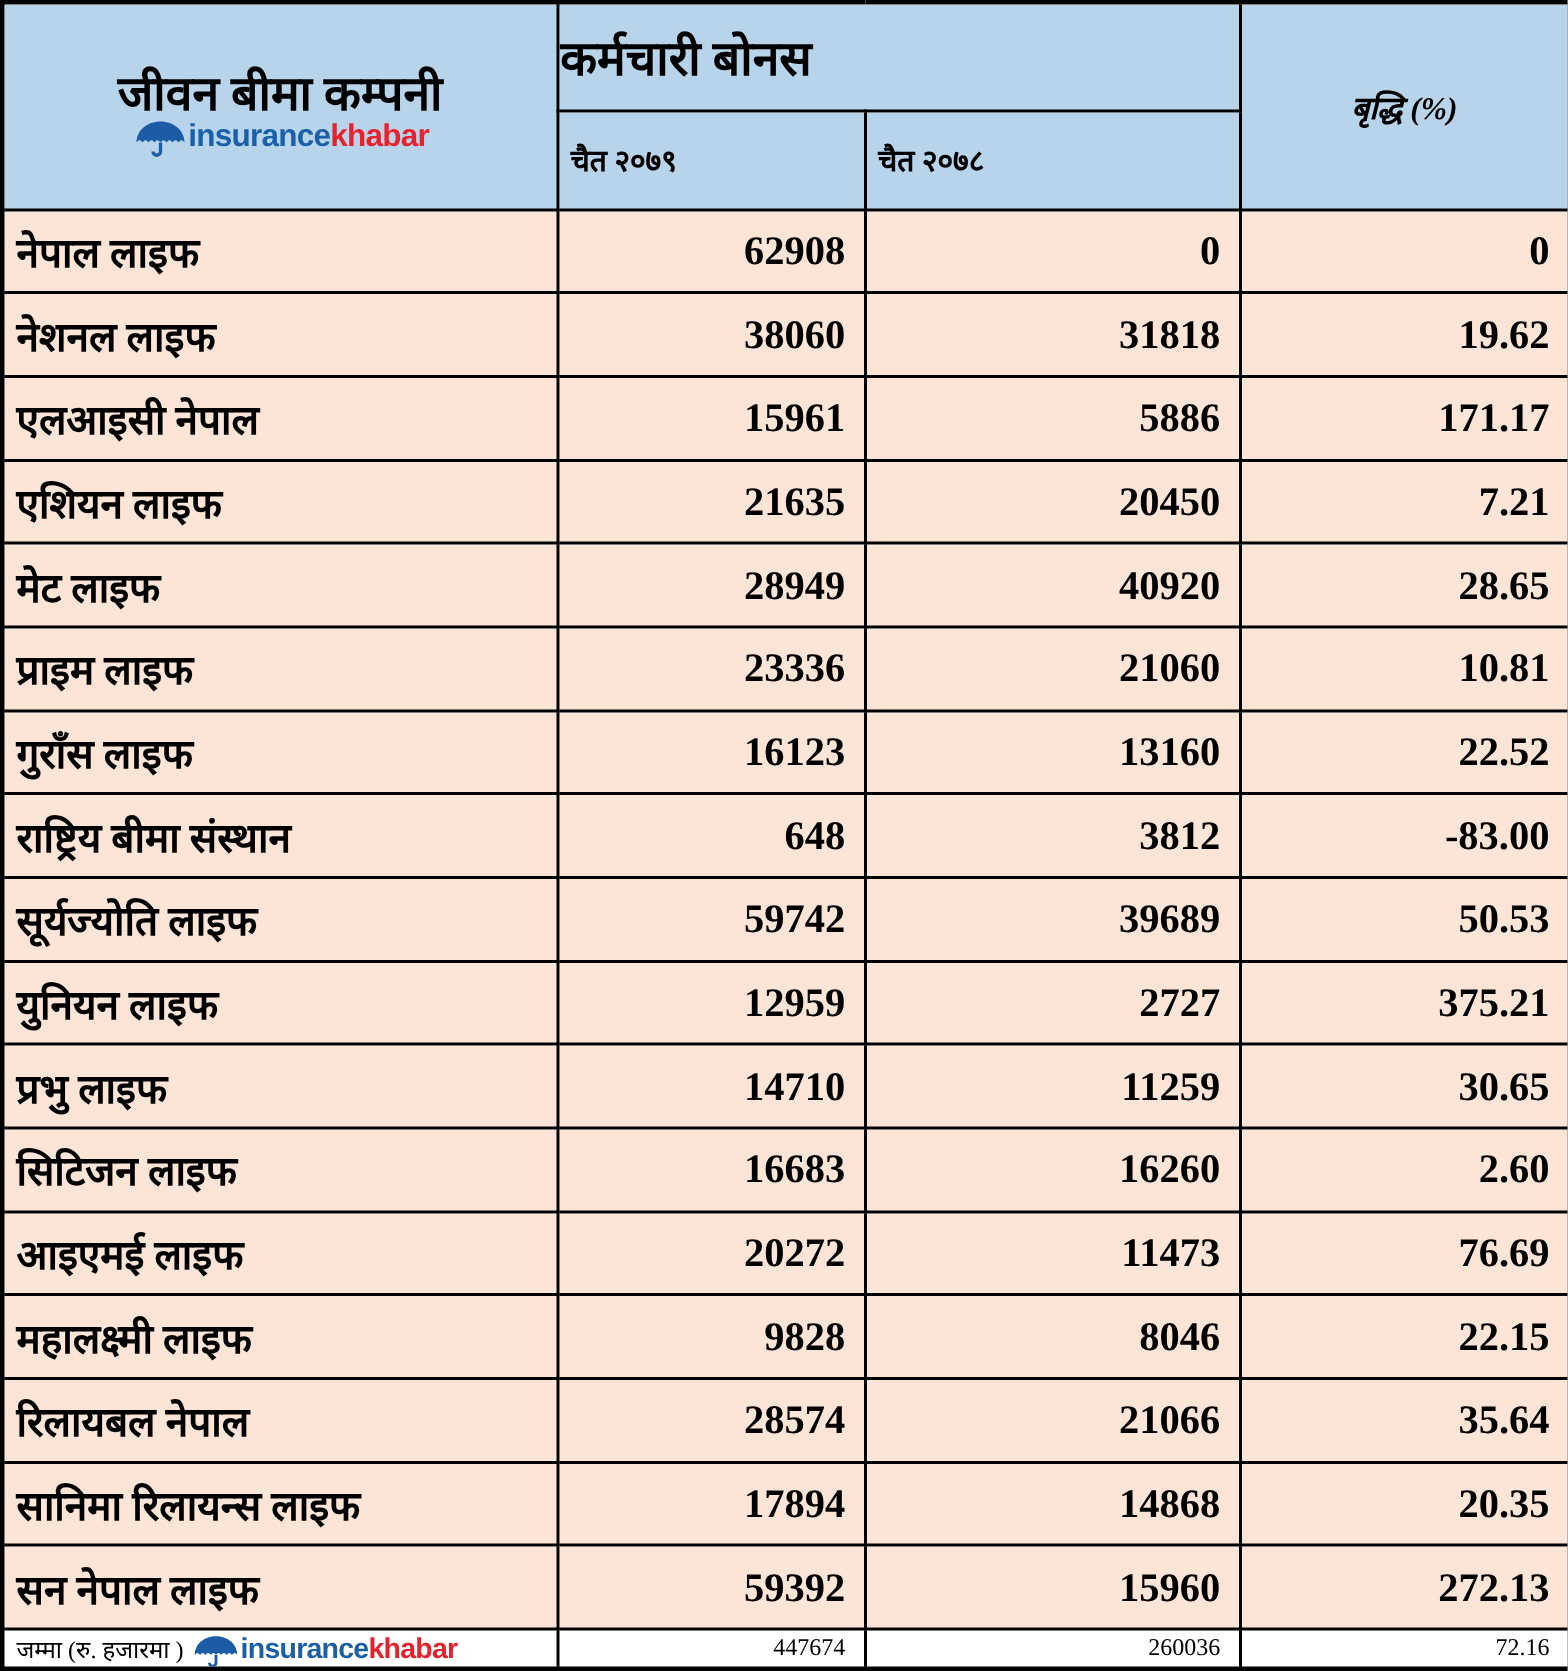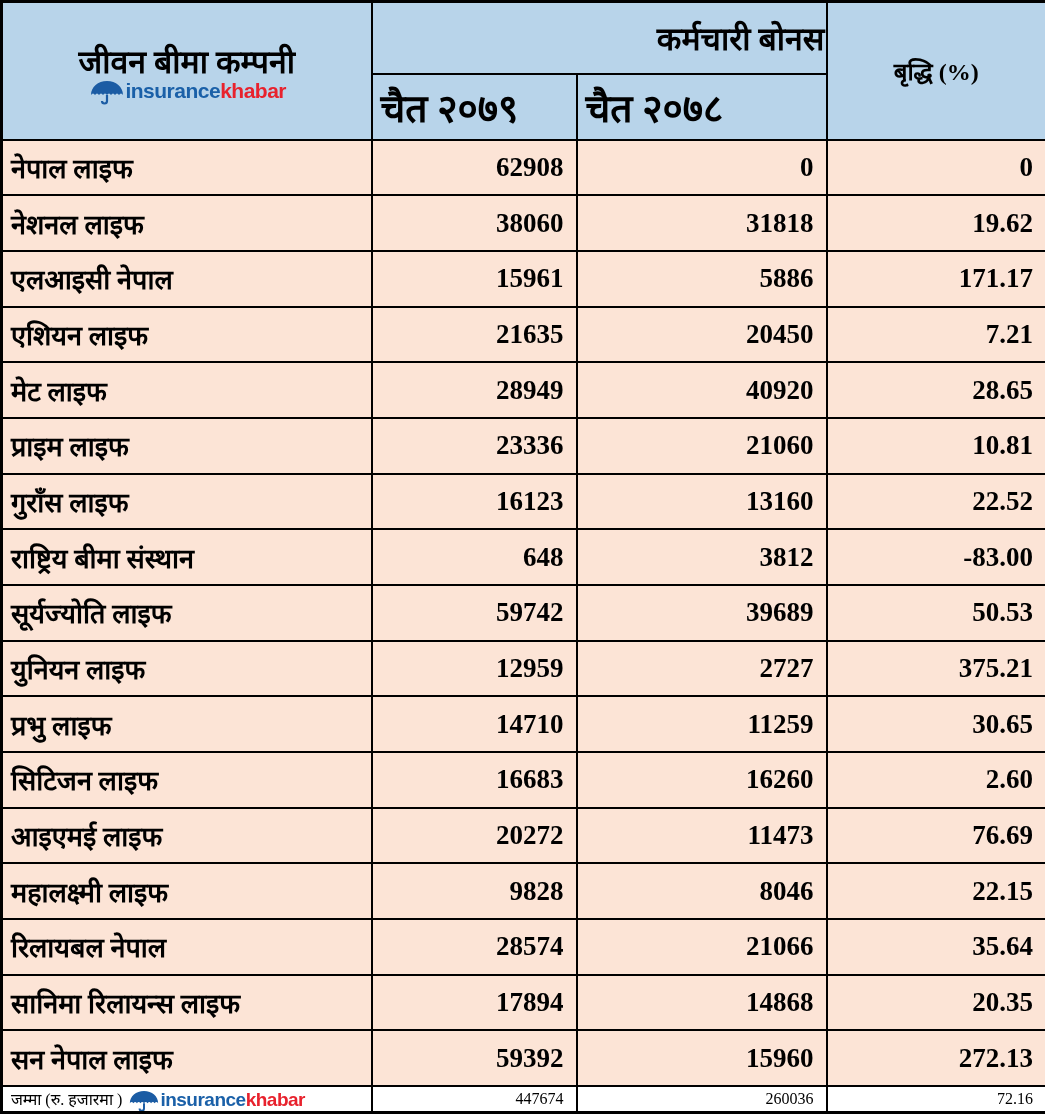--- a/index.html
+++ b/index.html
@@ -41,32 +41,33 @@
   }
   .company-head-title {
     font-size: 32px;
     font-weight: bold;
     line-height: 1.1;
     margin-top: 14px;
   }
   th.bonus-group-head {
     height: 72px;
     font-size: 32px;
-    text-align: right;
+    text-align: left;
     vertical-align: middle;
   }
   th.growth-head {
     width: 220px;
-    font-size: 24px;
+    font-size: 21px;
     text-align: center;
     vertical-align: middle;
+    font-style: italic;
   }
   th.period-head {
     height: 66px;
-    font-size: 39px;
+    font-size: 20px;
     text-align: left;
     vertical-align: middle;
     padding-left: 8px;
   }
   tbody td {
     background: #fce4d6;
     font-weight: bold;
     font-size: 27px;
     color: #000;
     height: 54px;

